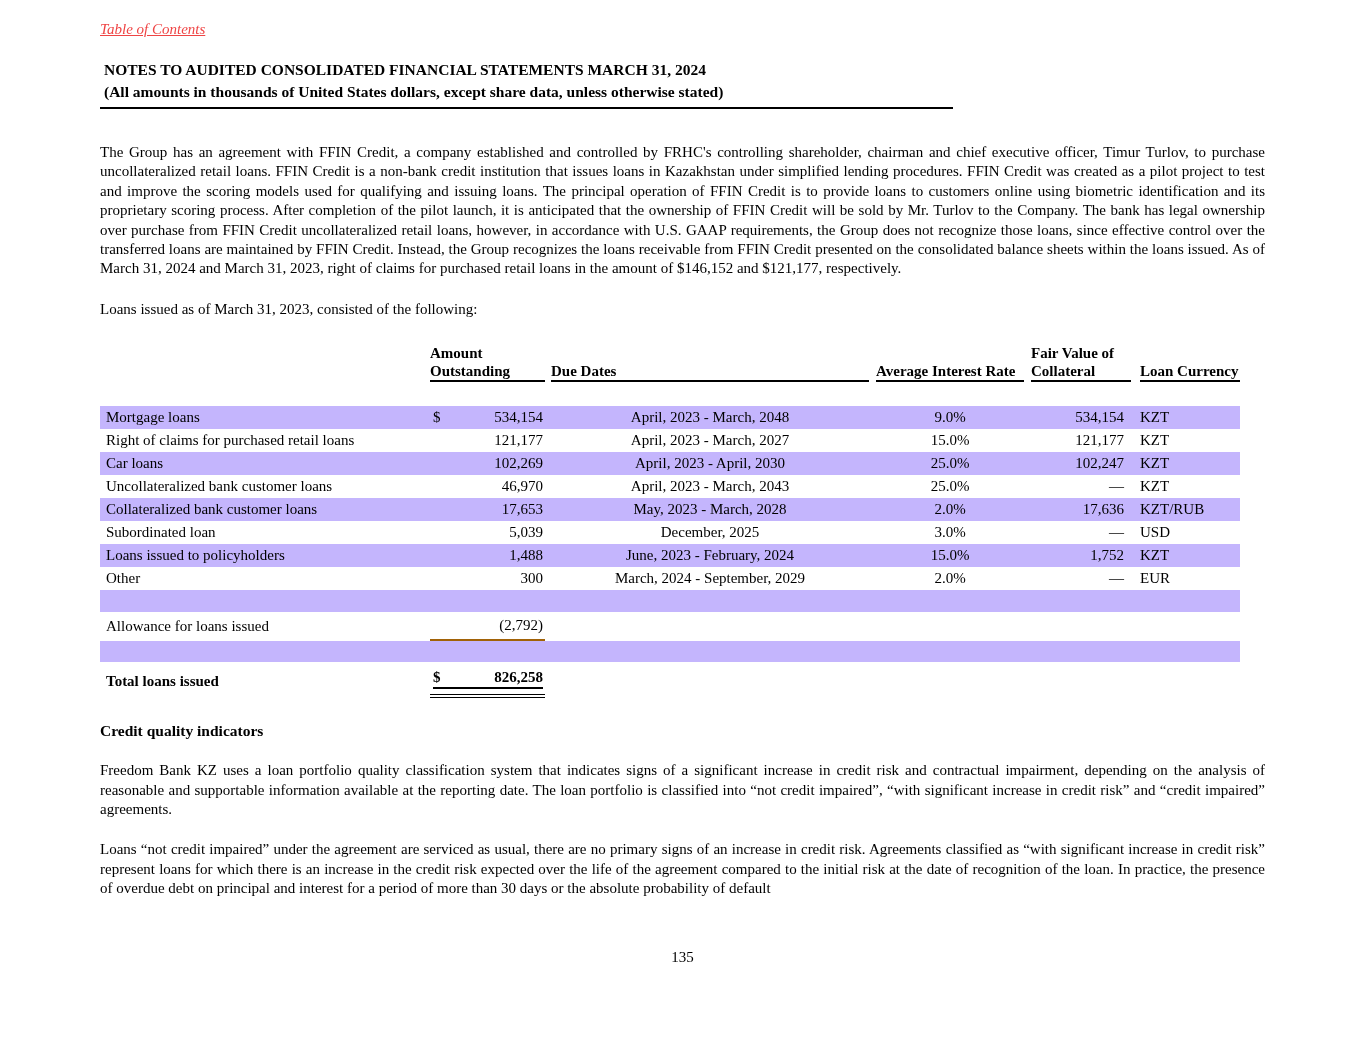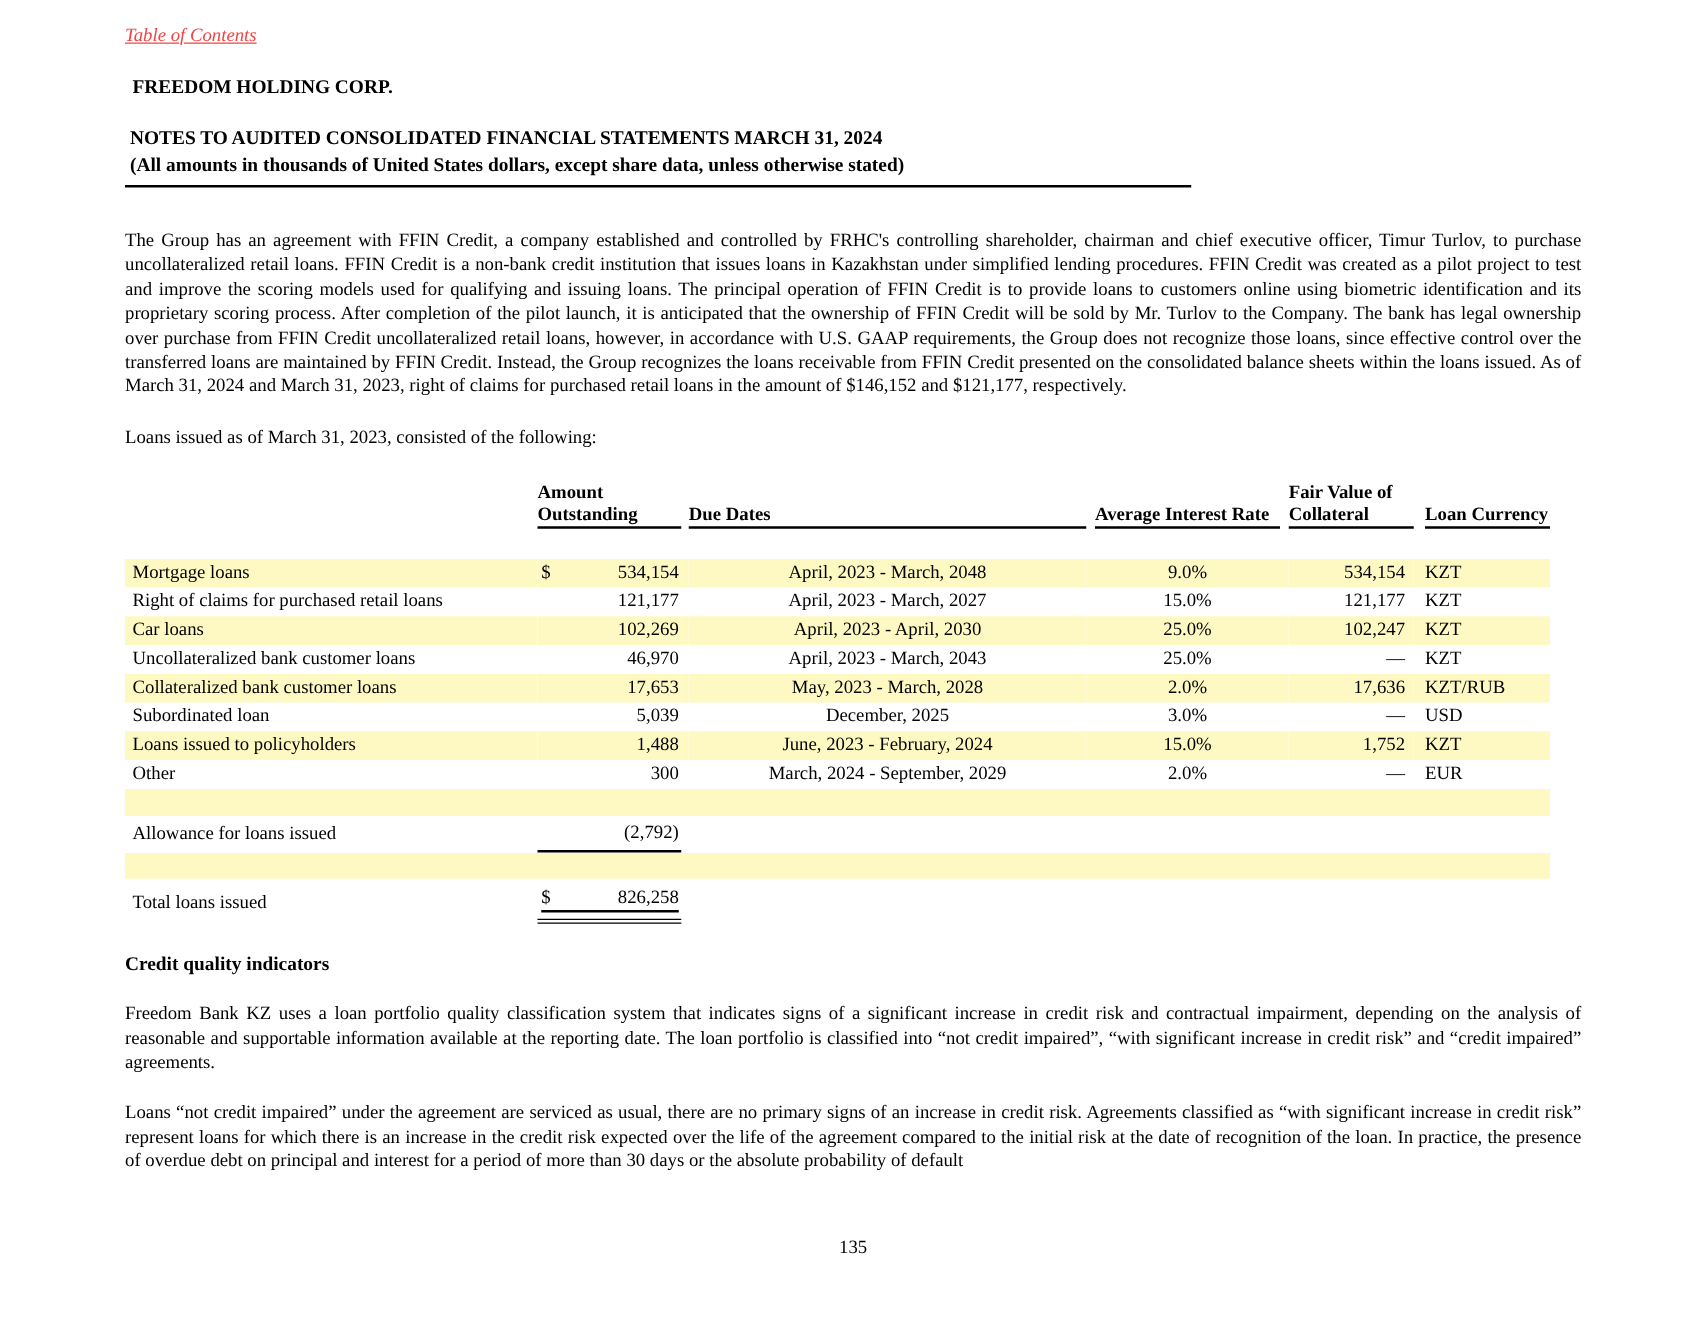--- a/index.html
+++ b/index.html
@@ -56,33 +56,33 @@
     font-weight: 700;
     text-align: left;
     vertical-align: bottom;
     line-height: 17.5px;
     padding-bottom: 4px;
     white-space: normal !important;
   }
   .u { border-bottom: 2px solid #000; }
   tr.hgap td { height: 25px; }
   tr.datarow td { height: 23px; vertical-align: middle; }
-  tr.stripe td { background: #fef9c3; }
+  tr.stripe td { background: #c4b5fd; }
   td.lbl   { text-align: left; padding-left: 6px !important; }
   td.dollar{ text-align: left; padding-left: 3px !important; }
   td.amt   { text-align: right; padding-right: 2px !important; }
   td.due   { text-align: center; }
   td.rate  { text-align: center; }
   td.coll  { text-align: right; padding-right: 7px !important; }
   td.cur   { }
   tr.bgap td { height: 22px; }
   tr.allowrow td { height: 28px; vertical-align: middle; }
-  tr.allowrow td.dollar, tr.allowrow td.amt { border-bottom: 2px solid #000000; }
+  tr.allowrow td.dollar, tr.allowrow td.amt { border-bottom: 2px solid #a16207; }
   tr.smallgap td { height: 4px; }
-  tr.totalrow td { height: 30px; vertical-align: middle; font-weight: 400; }
+  tr.totalrow td { height: 30px; vertical-align: middle; font-weight: 700; }
   tr.totalrow td.dollar, tr.totalrow td.amt {
     border-bottom: 4px double #000;
     padding-bottom: 2px;
   }
   tr.totalrow td.dollar .tot-line,
   tr.totalrow td.amt .tot-line {
     display: block;
     border-bottom: 2px solid #000;
     padding-bottom: 1px;
   }
@@ -97,21 +97,20 @@
     font-size: 15px;
   }
 </style>
 </head>
 <body>
 
 <div class="page">
 
   <a href="#" class="toc-link">Table of Contents</a>
 
-  <div class="company">FREEDOM HOLDING CORP.</div>
 
   <div class="title-block">
     <div>NOTES TO AUDITED CONSOLIDATED FINANCIAL STATEMENTS MARCH 31, 2024</div>
     <div>(All amounts in thousands of United States dollars, except share data, unless otherwise stated)</div>
   </div>
 
   <p class="para first">The Group has an agreement with FFIN Credit, a company established and controlled by FRHC's controlling shareholder, chairman and chief executive officer, Timur Turlov, to purchase uncollateralized retail loans. FFIN Credit is a non-bank credit institution that issues loans in Kazakhstan under simplified lending procedures. FFIN Credit was created as a pilot project to test and improve the scoring models used for qualifying and issuing loans. The principal operation of FFIN Credit is to provide loans to customers online using biometric identification and its proprietary scoring process. After completion of the pilot launch, it is anticipated that the ownership of FFIN Credit will be sold by Mr. Turlov to the Company. The bank has legal ownership over purchase from FFIN Credit uncollateralized retail loans, however, in accordance with U.S. GAAP requirements, the Group does not recognize those loans, since effective control over the transferred loans are maintained by FFIN Credit. Instead, the Group recognizes the loans receivable from FFIN Credit presented on the consolidated balance sheets within the loans issued.  As of March 31, 2024 and March 31, 2023, right of claims for purchased retail loans in the amount of $146,152 and $121,177, respectively.</p>
   <p class="para">Loans issued as of March 31, 2023, consisted of the following:</p>
 
   <table class="loans">

